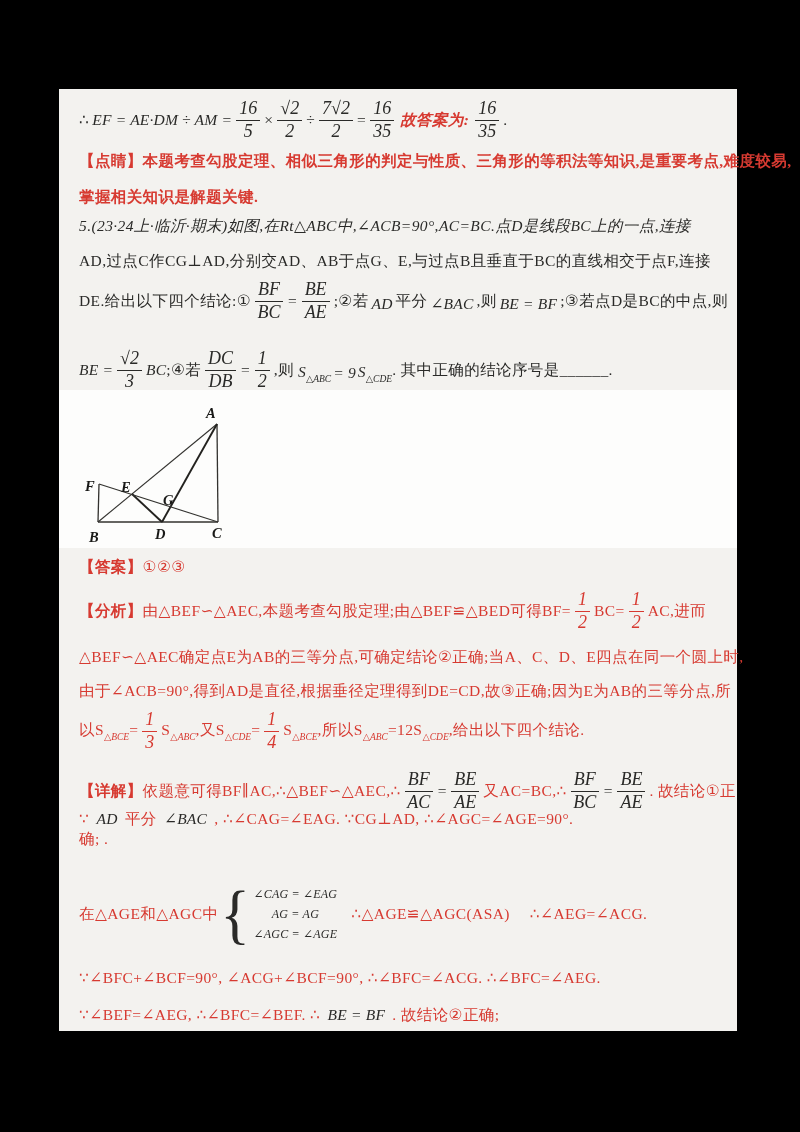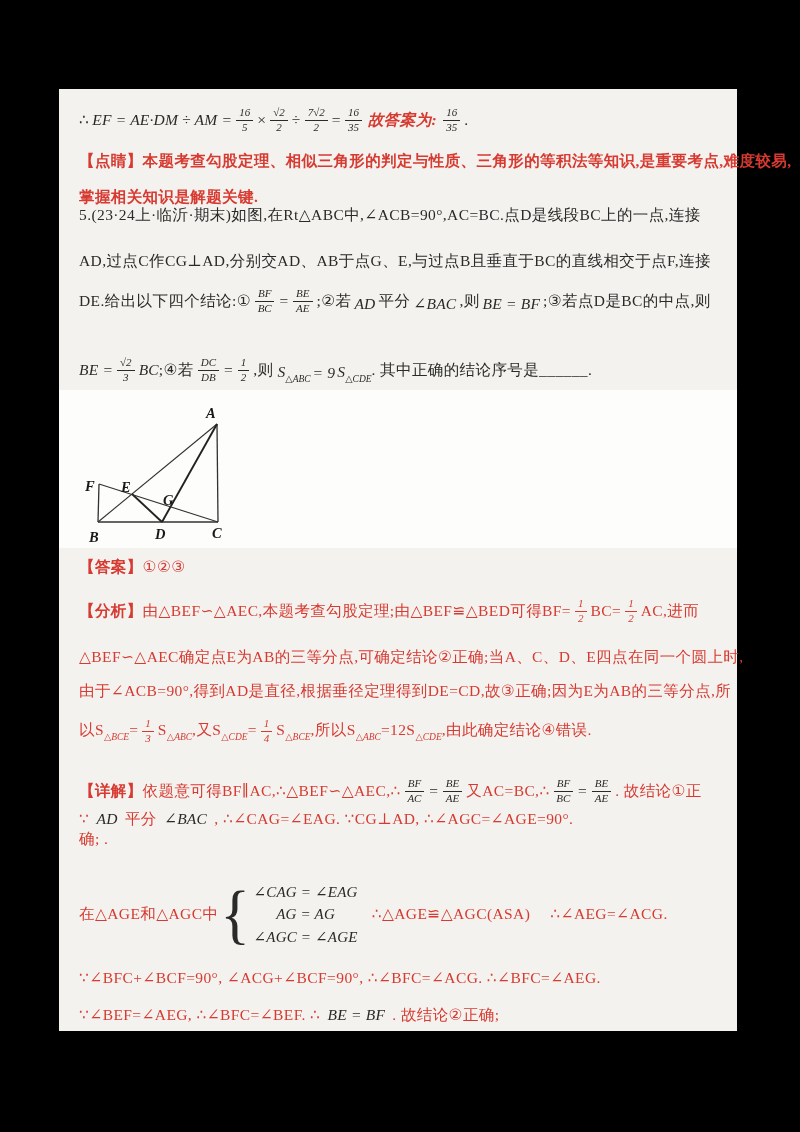--- a/index.html
+++ b/index.html
@@ -21,32 +21,32 @@
     white-space:nowrap;color:#2a2a28;
   }
   .fx{display:flex;align-items:center;}
   .red{color:#d73a31;}
   .blk{color:#2a2a28;}
   .lbl{font-weight:bold;}
   .math{font-style:italic;letter-spacing:.2px;}
   .frac{
     display:inline-flex;flex-direction:column;align-items:center;
     vertical-align:middle;font-style:italic;line-height:1.08;
-    font-size:11px;margin:0 4px;letter-spacing:0;
+    font-size:18px;margin:0 4px;letter-spacing:0;
   }
   .frac .fn{padding:0 3px 1px;border-bottom:1.3px solid currentColor;}
   .frac .fd{padding-top:1px;}
   .sub{font-size:9.5px;font-style:italic;vertical-align:-4.5px;letter-spacing:0;}
   .brace{
     font-size:62px;font-weight:400;line-height:.95;margin:0 3px 0 2px;
     font-style:normal;color:#2a2a28;transform:scaleY(1.05);
   }
   .sys-eqs{
     display:flex;flex-direction:column;align-items:center;gap:5px;
-    font-style:italic;font-size:15px;color:#2a2a28;letter-spacing:.2px;
+    font-style:italic;font-size:12px;color:#2a2a28;letter-spacing:.2px;
   }
   svg text{
     font-family:"Liberation Serif","DejaVu Serif",serif;
     font-style:italic;font-weight:bold;font-size:14.5px;fill:#191917;
   }
 </style>
 </head>
 <body>
 
 <div class="page">
@@ -83,21 +83,21 @@
     <span>.</span>
   </div>
 
   <div class="line red" style="top:62px;">
     <span class="lbl">【点睛】</span><span class="lbl">本题考查勾股定理、相似三角形的判定与性质、三角形的等积法等知识,是重要考点,难度较易,</span>
   </div>
   <div class="line red" style="top:98px;">
     <span class="lbl">掌握相关知识是解题关键.</span>
   </div>
 
-  <div class="line" style="top:116px;">
+  <div class="line" style="top:127px;font-style:italic;">
     <span>5.(23·24上·临沂·期末)如图,在Rt△ABC中,∠ACB=90°,AC=BC.点D是线段BC上的一点,连接</span>
   </div>
   <div class="line" style="top:162px;">
     <span>AD,过点C作CG⊥AD,分别交AD、AB于点G、E,与过点B且垂直于BC的直线相交于点F,连接</span>
   </div>
   <div class="line fx" style="top:190px;height:44px;">
     <span>DE.给出以下四个结论:①</span>
     <span class="frac">
         <span class="fn">BF</span>
         <span class="fd">BC</span>
@@ -184,21 +184,21 @@
     <span><span>以S</span><span class="sub">△BCE</span><span>=</span></span>
     <span class="frac">
         <span class="fn">1</span>
         <span class="fd">3</span>
       </span>
     <span><span>S</span><span class="sub">△ABC</span><span>,又S</span><span class="sub">△CDE</span><span>=</span></span>
     <span class="frac">
         <span class="fn">1</span>
         <span class="fd">4</span>
       </span>
-    <span><span>S</span><span class="sub">△BCE</span><span>,所以S</span><span class="sub">△ABC</span><span>=12S</span><span class="sub">△CDE</span><span>,由此确定结论④错误.</span></span>
+    <span><span>S</span><span class="sub">△BCE</span><span>,所以S</span><span class="sub">△ABC</span><span>=12S</span><span class="sub">△CDE</span><span>,给出以下四个结论.</span></span>
   </div>
 
   <div class="line fx red" style="top:676px;height:52px;">
     <span class="lbl">【详解】</span>
     <span>依题意可得BF∥AC,∴△BEF∽△AEC,∴</span>
     <span class="frac blk">
         <span class="fn">BF</span>
         <span class="fd">AC</span>
       </span>
     <span class="math blk">=</span>

